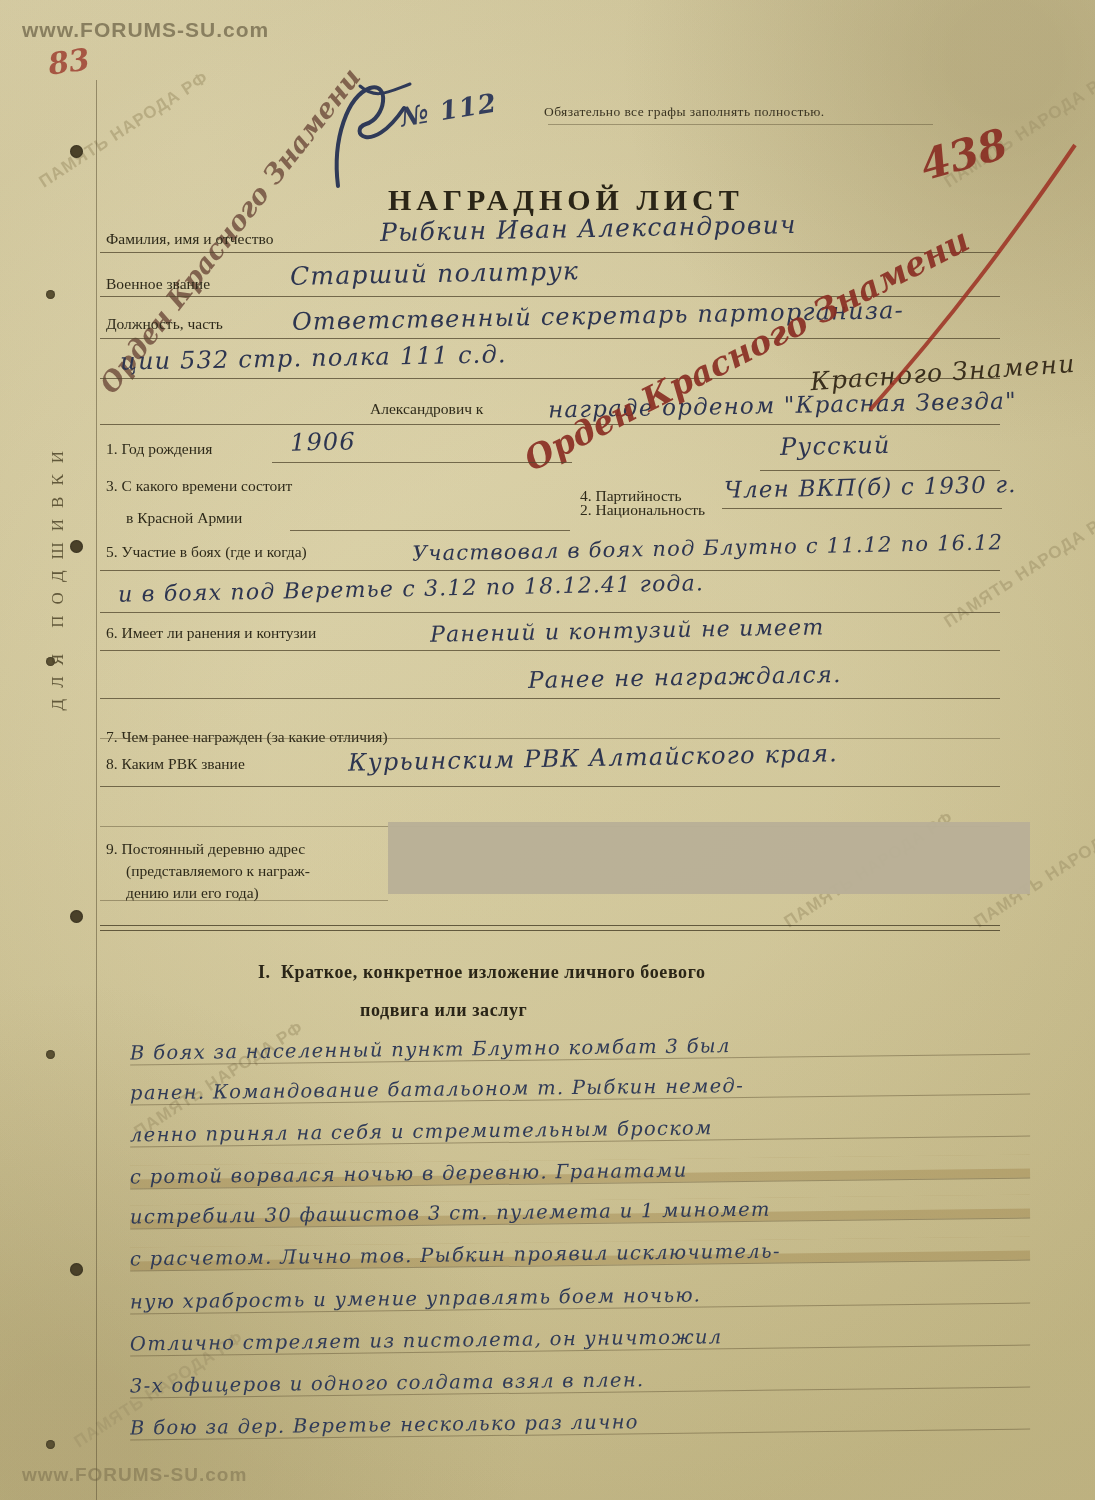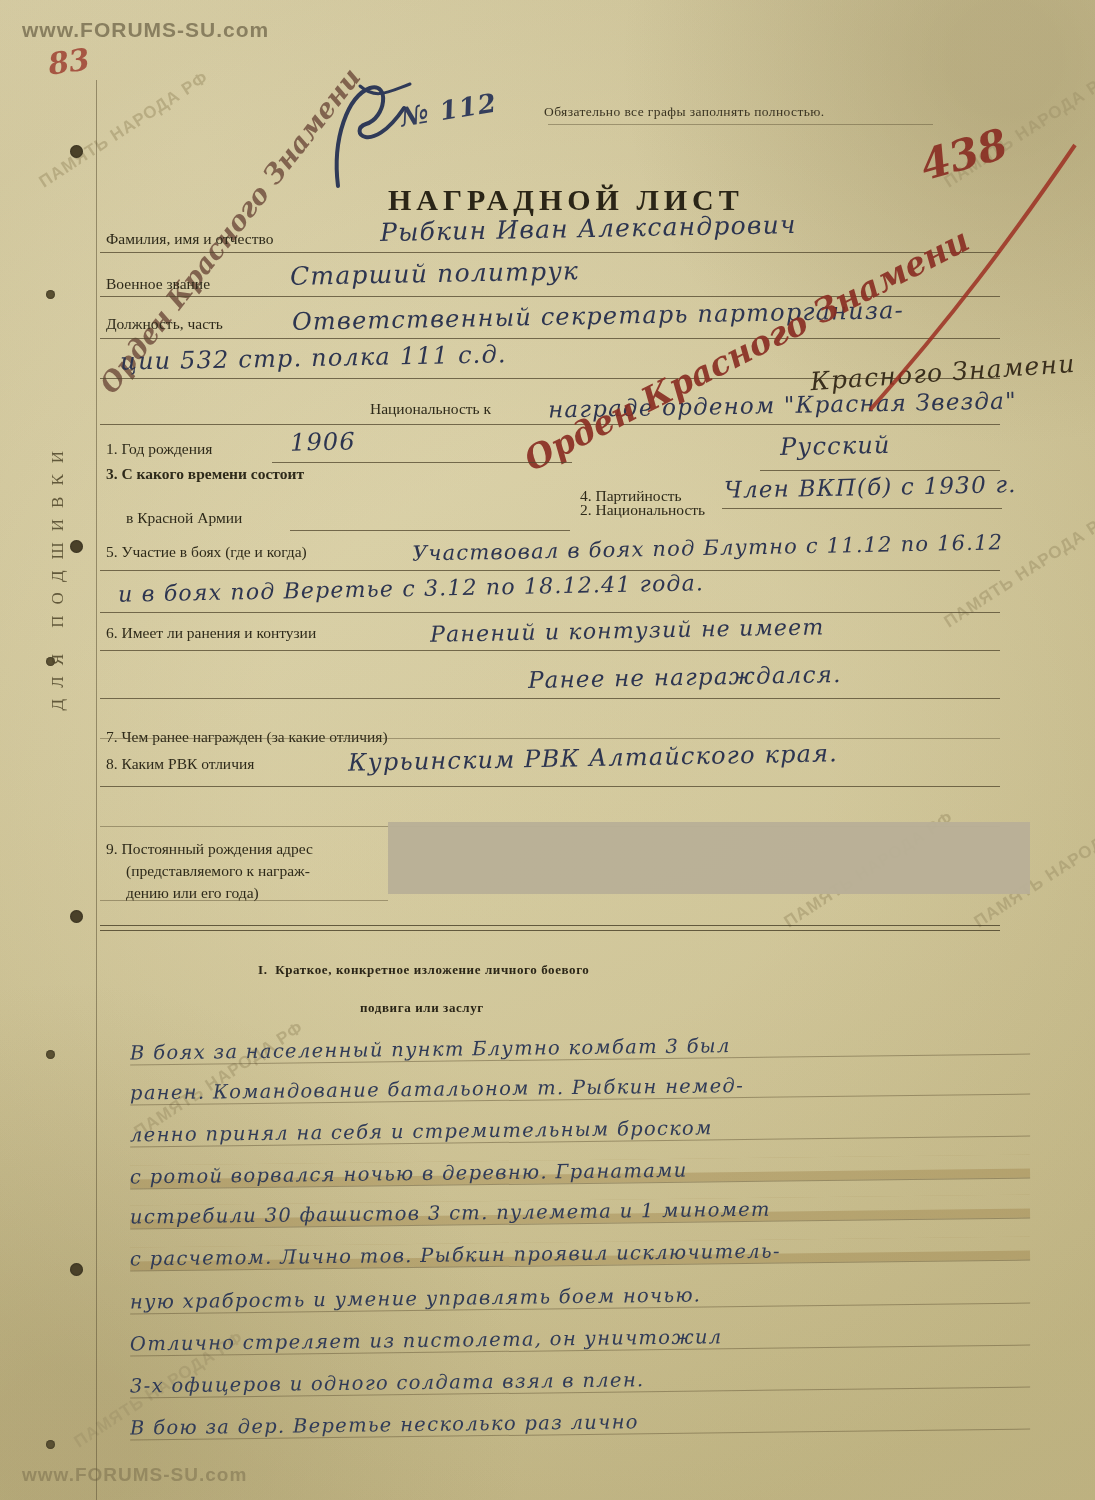--- a/index.html
+++ b/index.html
@@ -57,21 +57,21 @@
     color:#4e4529;opacity:.85;
   }
   
   .pr{position:absolute;color:#2f2a1b;font-family:"Liberation Serif", serif;}
   .title{
     font-family:"Liberation Serif", serif;font-weight:bold;font-size:30px;
     letter-spacing:5px;color:#2a2517;
   }
   .note{font-size:13.5px;letter-spacing:.4px;color:#3a3422;}
   .lbl{font-size:15.5px;color:#2e2a1a;}
-  .sec{font-weight:bold;font-size:13px;letter-spacing:.6px;color:#2a2517;}
+  .sec{font-weight:bold;font-size:18px;letter-spacing:.6px;color:#2a2517;}
   
   .rule{position:absolute;border-bottom:1px solid rgba(80,70,44,.75);height:0;}
   .rule.light{border-bottom:1px solid rgba(90,80,52,.45);}
   .dbl{position:absolute;height:0;border-bottom:1px solid rgba(70,61,38,.8);}
   
   .hw{
     position:absolute;
     font-family:"DejaVu Serif", serif;
     color:#2d3550;
     font-style:italic;
@@ -157,21 +157,21 @@
 <div class="pr lbl" style="top:275px;left:106px;">Военное звание</div>
 <div class="rule" style="top:296px;left:100px;width:900px;"></div>
 <div class="hw" style="top:259px;left:290px;font-size:25px;">Старший политрук</div>
 
 <div class="pr lbl" style="top:315px;left:106px;">Должность, часть</div>
 <div class="rule" style="top:338px;left:100px;width:900px;"></div>
 <div class="hw" style="top:302px;left:292px;font-size:24px;">Ответственный секретарь парторганиза-</div>
 <div class="rule" style="top:378px;left:100px;width:900px;"></div>
 <div class="hw" style="top:344px;left:120px;font-size:24px;">ции 532 стр. полка 111 с.д.</div>
 
-<div class="pr lbl" style="top:400px;left:370px;">Национальность к</div>
+<div class="pr lbl" style="top:400px;left:370px;">Александрович к</div>
 <div class="rule" style="top:424px;left:100px;width:900px;"></div>
 <div class="hw" style="top:392px;left:548px;font-size:23px;">награде орденом "Красная Звезда"</div>
 
 <div class="hw" style="top:358px;left:810px;font-size:25px;color:#3a2f1d;transform:rotate(-4deg);">Красного Знамени</div>
 
 <div class="redbig" style="top:330px;left:500px;font-size:33px;transform:rotate(-27deg);">Орден Красного Знамени</div>
 
 <svg style="position:absolute;top:120px;left:860px;" width="230" height="300">
   <path d="M10,290 C90,200 150,120 215,25" stroke="#9c2f22" stroke-width="4" fill="none" opacity=".85"></path>
 </svg>
@@ -184,21 +184,21 @@
 <div class="rule" style="top:462px;left:272px;width:300px;"></div>
 <div class="hw" style="top:428px;left:290px;font-size:24px;">1906</div>
 
 <div class="pr lbl" style="top:501px;left:580px;">
   <span>2.</span>
   <span>Национальность</span>
 </div>
 <div class="rule" style="top:470px;left:760px;width:240px;"></div>
 <div class="hw" style="top:432px;left:780px;font-size:24px;">Русский</div>
 
-<div class="pr lbl" style="top:465px;left:106px;font-weight:bold;">
+<div class="pr lbl" style="top:477px;left:106px;">
   <span>3.</span>
   <span>С какого времени состоит</span>
 </div>
 <div class="pr lbl" style="top:509px;left:126px;">в Красной Армии</div>
 <div class="rule" style="top:530px;left:290px;width:280px;"></div>
 
 <div class="pr lbl" style="top:487px;left:580px;">
   <span>4.</span>
   <span>Партийность</span>
 </div>
@@ -224,29 +224,29 @@
 <div class="pr lbl" style="top:696px;left:106px;margin-top:32px;">
   <span>7.</span>
   <span>Чем ранее награжден (за какие отличия)</span>
 </div>
 <div class="rule" style="top:698px;left:100px;width:900px;"></div>
 <div class="hw" style="top:664px;left:528px;font-size:23px;">Ранее не награждался.</div>
 <div class="rule light" style="top:738px;left:100px;width:900px;"></div>
 
 <div class="pr lbl" style="top:755px;left:106px;">
   <span>8.</span>
-  <span>Каким РВК отличия</span>
+  <span>Каким РВК звание</span>
 </div>
 <div class="rule" style="top:786px;left:100px;width:900px;"></div>
 <div class="hw" style="top:744px;left:348px;font-size:24px;">Курьинским РВК Алтайского края.</div>
 <div class="rule light" style="top:826px;left:100px;width:900px;"></div>
 
 <div class="pr lbl" style="top:840px;left:106px;">
   <span>9.</span>
-  <span>Постоянный рождения адрес</span>
+  <span>Постоянный деревню адрес</span>
 </div>
 <div class="pr lbl" style="top:862px;left:126px;">(представляемого к награж-</div>
 <div class="pr lbl" style="top:884px;left:126px;">дению или его года)</div>
 <div class="redact" style="top:822px;left:388px;width:642px;height:72px;"></div>
 <div class="rule light" style="top:900px;left:100px;width:288px;"></div>
 
 <div class="dbl" style="top:925px;left:100px;width:900px;"></div>
 <div class="dbl" style="top:930px;left:100px;width:900px;"></div>
 
 <div class="pr sec" style="top:962px;left:258px;">

